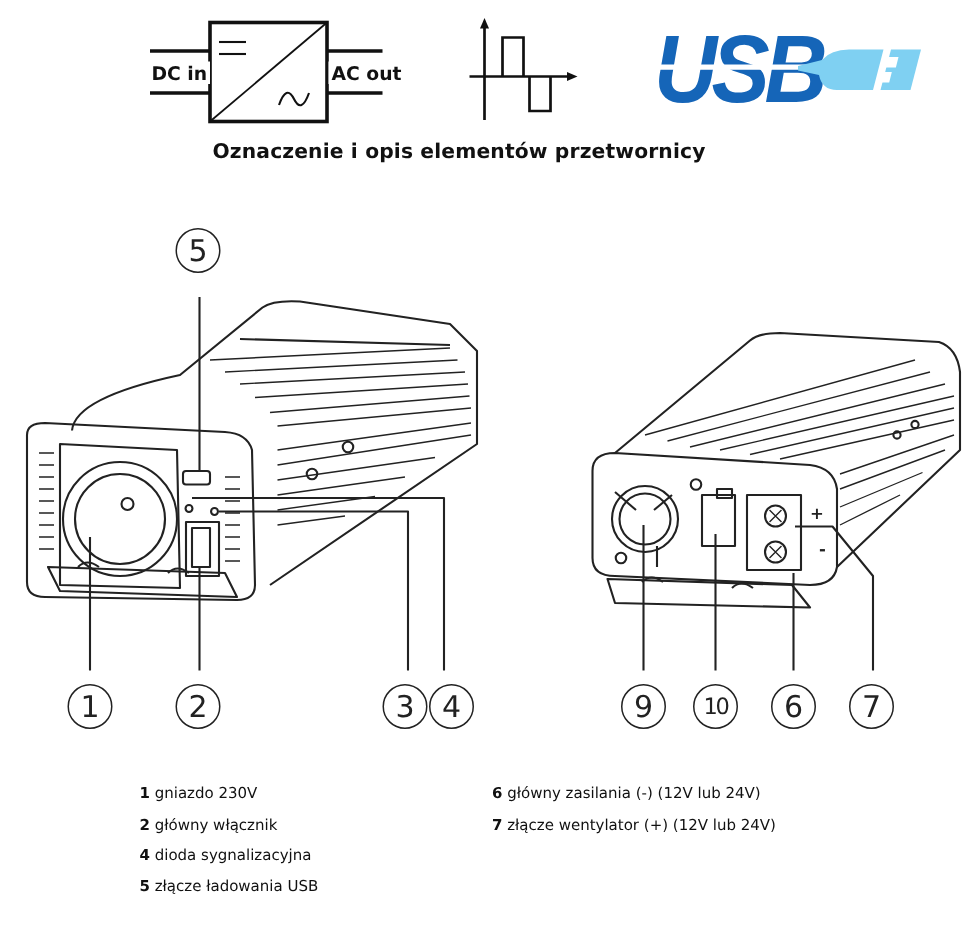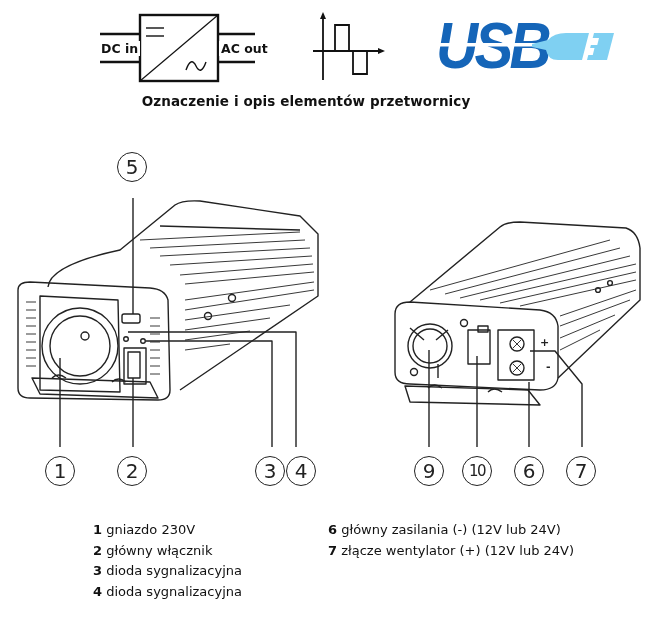--- a/index.html
+++ b/index.html
@@ -1,18 +1,18 @@
 <!DOCTYPE html>
 <html><head>
 <meta charset="utf-8">
 <style>
   html, body { margin:0; padding:0; background:#fff; }
   body { width:652px; height:630px; position:relative; overflow:hidden; font-family:"DejaVu Sans", sans-serif; color:#111; }
   .title { position:absolute; left:0; width:612px; top:93px; text-align:center; font-weight:bold; font-size:13.5px; letter-spacing:0.1px; }
-  .legend { position:absolute; font-size:13px; line-height:20.5px; }
+  .legend { position:absolute; font-size:10px; line-height:20.5px; }
   .legend b { font-weight:bold; }
   .legend .row { white-space:nowrap; }
   .callout { position:absolute; width:28px; height:28px; border:1.6px solid #222; border-radius:50%; font-family:"DejaVu Sans", sans-serif; font-size:20px; line-height:28px; text-align:center; color:#222; box-sizing:content-box; }
   .callout.small { font-size:15px; letter-spacing:-1.5px; }
   svg { position:absolute; overflow:visible; }
   .lbl { font-family:"DejaVu Sans", sans-serif; font-weight:bold; font-size:12.5px; fill:#111; }
 </style>
 </head>
 <body>
 
@@ -165,20 +165,20 @@
 </svg>
 
 <div class="callout" style="left:414px;top:456px;">9</div>
 <div class="callout small" style="left:462px;top:456px;">10</div>
 <div class="callout" style="left:514px;top:456px;">6</div>
 <div class="callout" style="left:566px;top:456px;">7</div>
 
 <div class="legend" style="left:93px;top:520px;">
   <div class="row"><b>1</b> <span>gniazdo 230V</span></div>
   <div class="row"><b>2</b> <span>główny włącznik</span></div>
-  <div class="row"><b>3</b> <span>dioda sygnalizacyjna</span></div>
   <div class="row"><b>4</b> <span>dioda sygnalizacyjna</span></div>
+  <div class="row"><b>5</b> <span>złącze ładowania USB</span></div>
 </div>
 
 <div class="legend" style="left:328px;top:520px;">
   <div class="row"><b>6</b> <span>główny zasilania (-) (12V lub 24V)</span></div>
   <div class="row"><b>7</b> <span>złącze wentylator (+) (12V lub 24V)</span></div>
 </div>
 
 </body></html>

